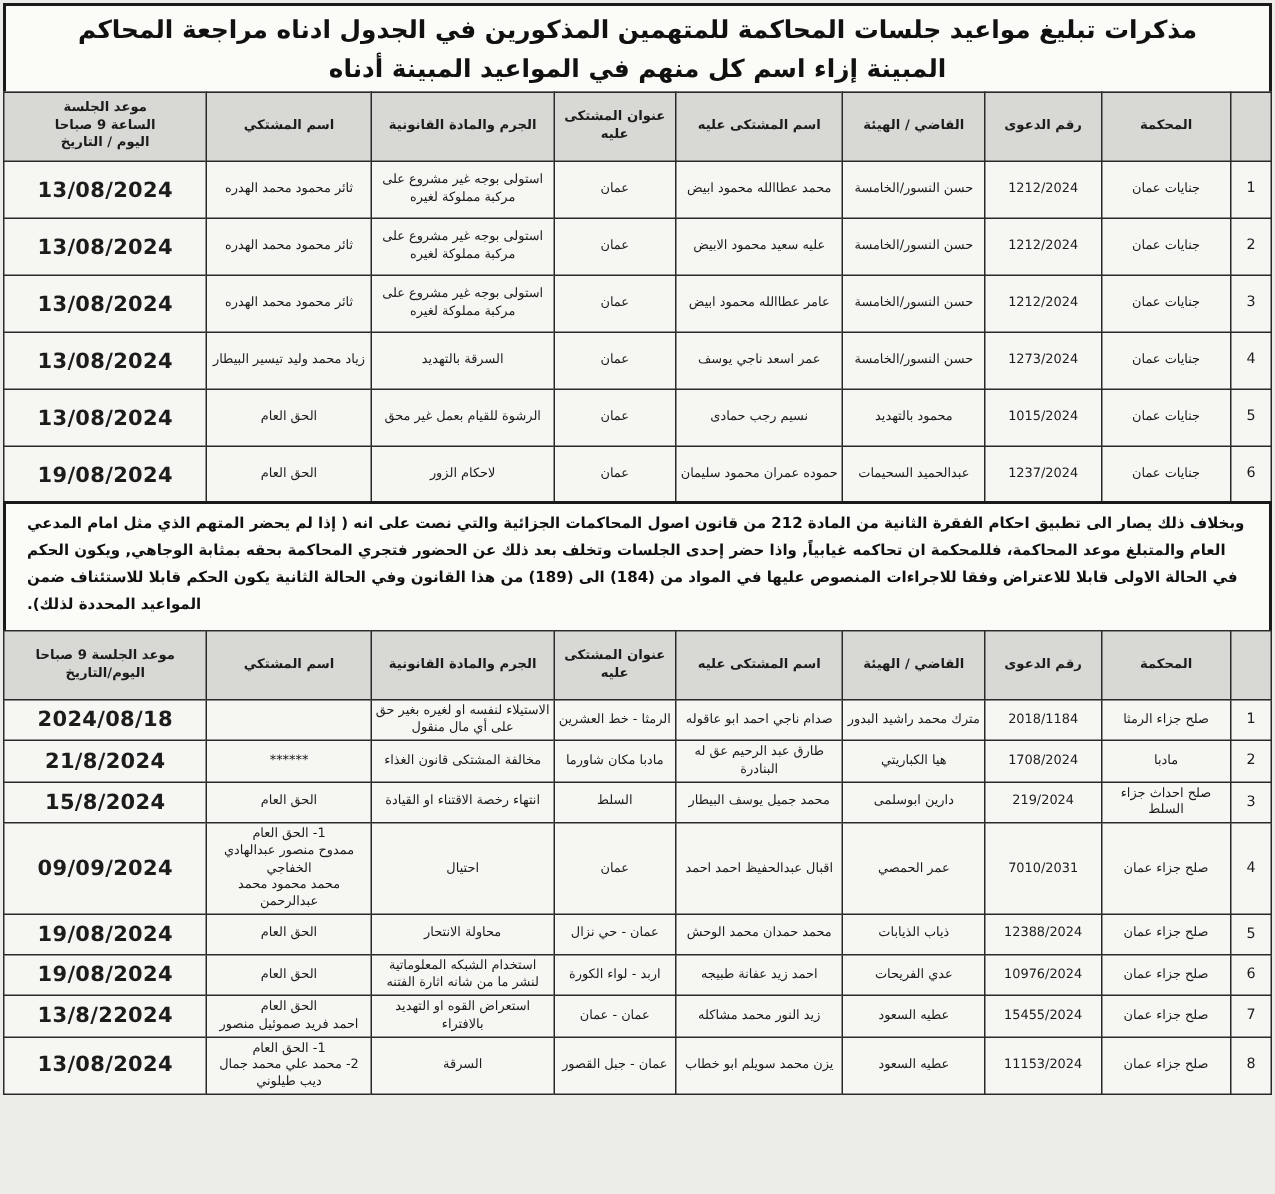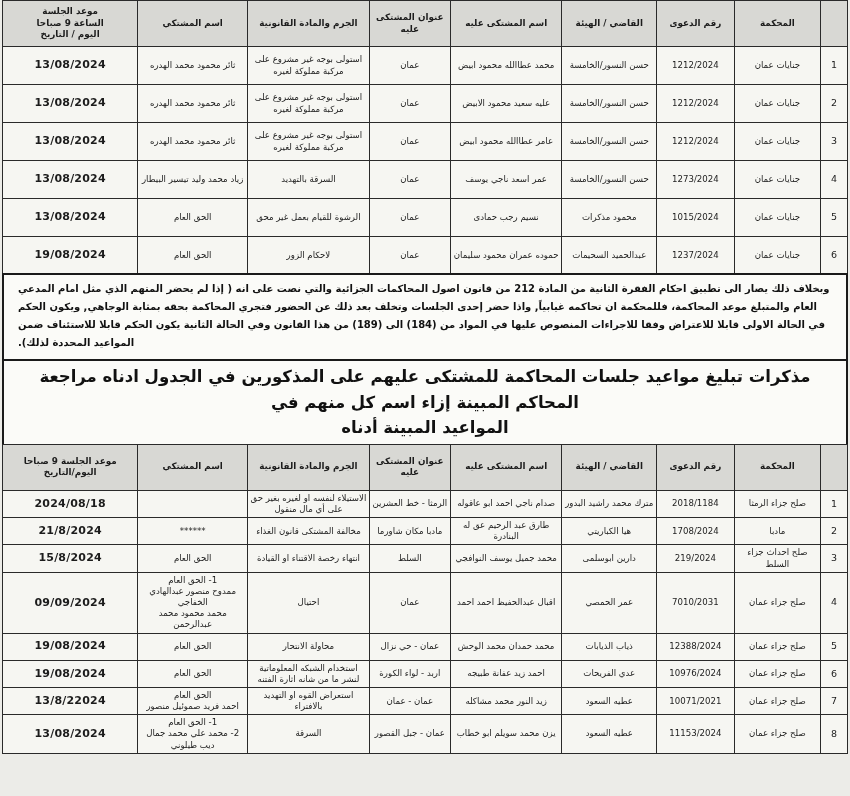--- a/index.html
+++ b/index.html
@@ -46,21 +46,21 @@
     color:#1c1c1c;
   }
   th {
     background:#d8d8d4;
     font-weight:bold;
     font-size:8.8px;
     height:46px;
   }
   .t1 td { height:38px; }
   .t2 td { height:27px; }
-  td.c-case, td.c-date { font-weight:bold; font-size:11px; letter-spacing:0.2px; }
+  td.c-case, td.c-date { font-weight:bold; font-size:14px; letter-spacing:0.2px; }
   td.c-num { font-size:9.5px; }
   .legal {
     font-weight:bold;
     font-size:10px;
     line-height:1.8;
     padding:5px 14px 7px 14px;
     text-align:left;
     margin-top:-2px;
   }
   
@@ -72,20 +72,22 @@
   col.w-addr  { width:9.6%; }
   col.w-crime { width:14.4%; }
   col.w-comp  { width:13.0%; }
   col.w-date  { width:16.0%; }
 </style>
 </head>
 <body>
 
 <div class="page">
 
+  <div class="box notice-title first">مذكرات تبليغ مواعيد جلسات المحاكمة للمتهمين المذكورين في الجدول ادناه مراجعة المحاكم
+المبينة إزاء اسم كل منهم في المواعيد المبينة أدناه</div>
 
   <table class="t1">
     <colgroup>
       <col class="w-num">
         <col class="w-court">
         <col class="w-case">
         <col class="w-judge">
       <col class="w-def">
         <col class="w-addr">
         <col class="w-crime">
@@ -149,21 +151,21 @@
           <td class="c-defendant">عمر اسعد ناجي يوسف</td>
           <td class="c-address">عمان</td>
           <td class="c-crime">السرقة بالتهديد</td>
           <td class="c-complainant">زياد محمد وليد تيسير البيطار</td>
           <td class="c-date">13/08/2024</td>
         </tr>
         <tr>
           <td class="c-num">5</td>
           <td class="c-court">جنايات عمان</td>
           <td class="c-case_no">1015/2024</td>
-          <td class="c-judge">محمود مذكرات</td>
+          <td class="c-judge">محمود بالتهديد</td>
           <td class="c-defendant">نسيم رجب حمادى</td>
           <td class="c-address">عمان</td>
           <td class="c-crime">الرشوة للقيام بعمل غير محق</td>
           <td class="c-complainant">الحق العام</td>
           <td class="c-date">13/08/2024</td>
         </tr>
         <tr>
           <td class="c-num">6</td>
           <td class="c-court">جنايات عمان</td>
           <td class="c-case_no">1237/2024</td>
@@ -172,22 +174,20 @@
           <td class="c-address">عمان</td>
           <td class="c-crime">لاحكام الزور</td>
           <td class="c-complainant">الحق العام</td>
           <td class="c-date">19/08/2024</td>
         </tr>
       </tbody>
   </table>
 
   <div class="box legal">وبخلاف ذلك يصار الى تطبيق احكام الفقرة الثانية من المادة 212 من قانون اصول المحاكمات الجزائية والتي نصت على انه ( إذا لم يحضر المتهم الذي مثل امام المدعي العام والمتبلغ موعد المحاكمة، فللمحكمة ان تحاكمه غيابياً, واذا حضر إحدى الجلسات وتخلف بعد ذلك عن الحضور فتجري المحاكمة بحقه بمثابة الوجاهي, ويكون الحكم في الحالة الاولى قابلا للاعتراض وفقا للاجراءات المنصوص عليها في المواد من (184) الى (189) من هذا القانون وفي الحالة الثانية يكون الحكم قابلا للاستئناف ضمن المواعيد المحددة لذلك).</div>
 
-  <div class="box notice-title">مذكرات تبليغ مواعيد جلسات المحاكمة للمشتكى عليهم على المذكورين في الجدول ادناه مراجعة المحاكم المبينة إزاء اسم كل منهم في
-المواعيد المبينة أدناه</div>
 
   <table class="t2">
     <colgroup>
       <col class="w-num">
         <col class="w-court">
         <col class="w-case">
         <col class="w-judge">
       <col class="w-def">
         <col class="w-addr">
         <col class="w-crime">
@@ -230,21 +230,21 @@
           <td class="c-address">مادبا مكان شاورما</td>
           <td class="c-crime">مخالفة المشتكى قانون الغذاء</td>
           <td class="c-complainant">******</td>
           <td class="c-date">21/8/2024</td>
         </tr>
         <tr>
           <td class="c-num">3</td>
           <td class="c-court">صلح احداث جزاء السلط</td>
           <td class="c-case_no">219/2024</td>
           <td class="c-judge">دارين ابوسلمى</td>
-          <td class="c-defendant">محمد جميل يوسف النوافجي</td>
+          <td class="c-defendant">محمد جميل يوسف البيطار</td>
           <td class="c-address">السلط</td>
           <td class="c-crime">انتهاء رخصة الاقتناء او القيادة</td>
           <td class="c-complainant">الحق العام</td>
           <td class="c-date">15/8/2024</td>
         </tr>
         <tr>
           <td class="c-num">4</td>
           <td class="c-court">صلح جزاء عمان</td>
           <td class="c-case_no">7010/2031</td>
           <td class="c-judge">عمر الحمصي</td>
@@ -274,21 +274,21 @@
           <td class="c-judge">عدي الفريحات</td>
           <td class="c-defendant">احمد زيد عفانة طبيجه</td>
           <td class="c-address">اربد - لواء الكورة</td>
           <td class="c-crime">استخدام الشبكه المعلوماتية لنشر ما من شانه اثارة الفتنه</td>
           <td class="c-complainant">الحق العام</td>
           <td class="c-date">19/08/2024</td>
         </tr>
         <tr>
           <td class="c-num">7</td>
           <td class="c-court">صلح جزاء عمان</td>
-          <td class="c-case_no">10071/2021</td>
+          <td class="c-case_no">15455/2024</td>
           <td class="c-judge">عطيه السعود</td>
           <td class="c-defendant">زيد النور محمد مشاكله</td>
           <td class="c-address">عمان - عمان</td>
           <td class="c-crime">استعراض القوه او التهديد بالافتراء</td>
           <td class="c-complainant">الحق العام
 احمد فريد صموئيل منصور</td>
           <td class="c-date">13/8/22024</td>
         </tr>
         <tr>
           <td class="c-num">8</td>

